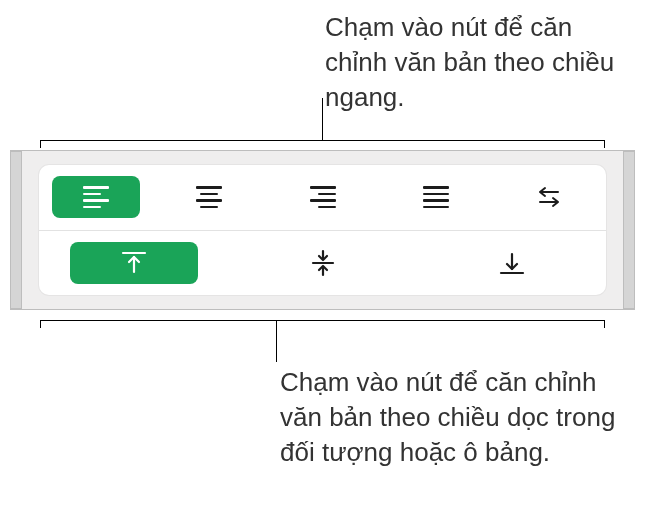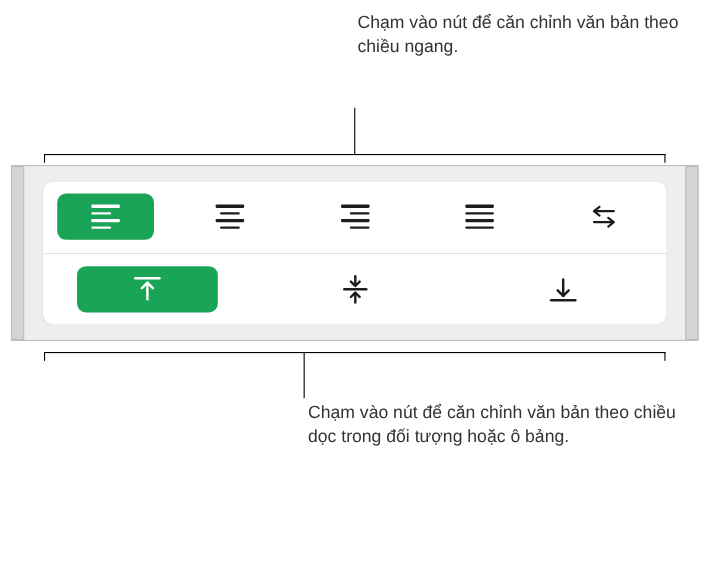--- a/index.html
+++ b/index.html
@@ -7,21 +7,21 @@
     padding: 0;
     width: 646px;
     height: 513px;
     font-family: -apple-system, "Helvetica Neue", Arial, sans-serif;
     background: #fff;
     color: #333;
     position: relative;
   }
   .callout {
     position: absolute;
-    font-size: 16px;
+    font-size: 26px;
     line-height: 1.35;
     color: #333;
   }
   .callout-top { top: 10px; left: 325px; width: 310px; }
   .callout-bottom { top: 365px; left: 280px; width: 340px; }
 
   .leader {
     position: absolute;
     background: #000;
   }

